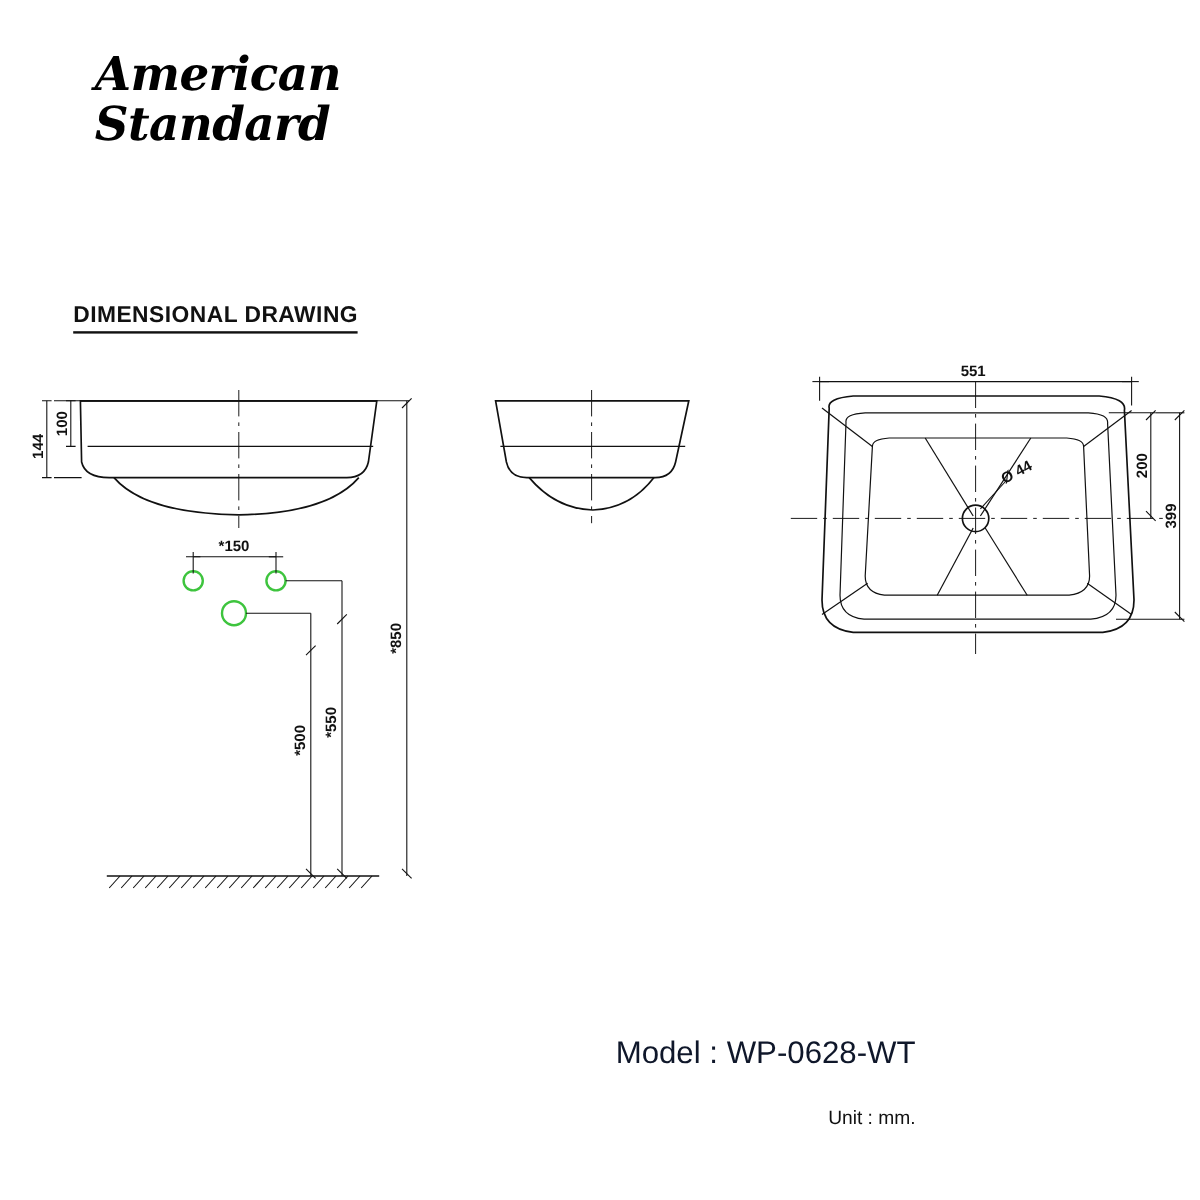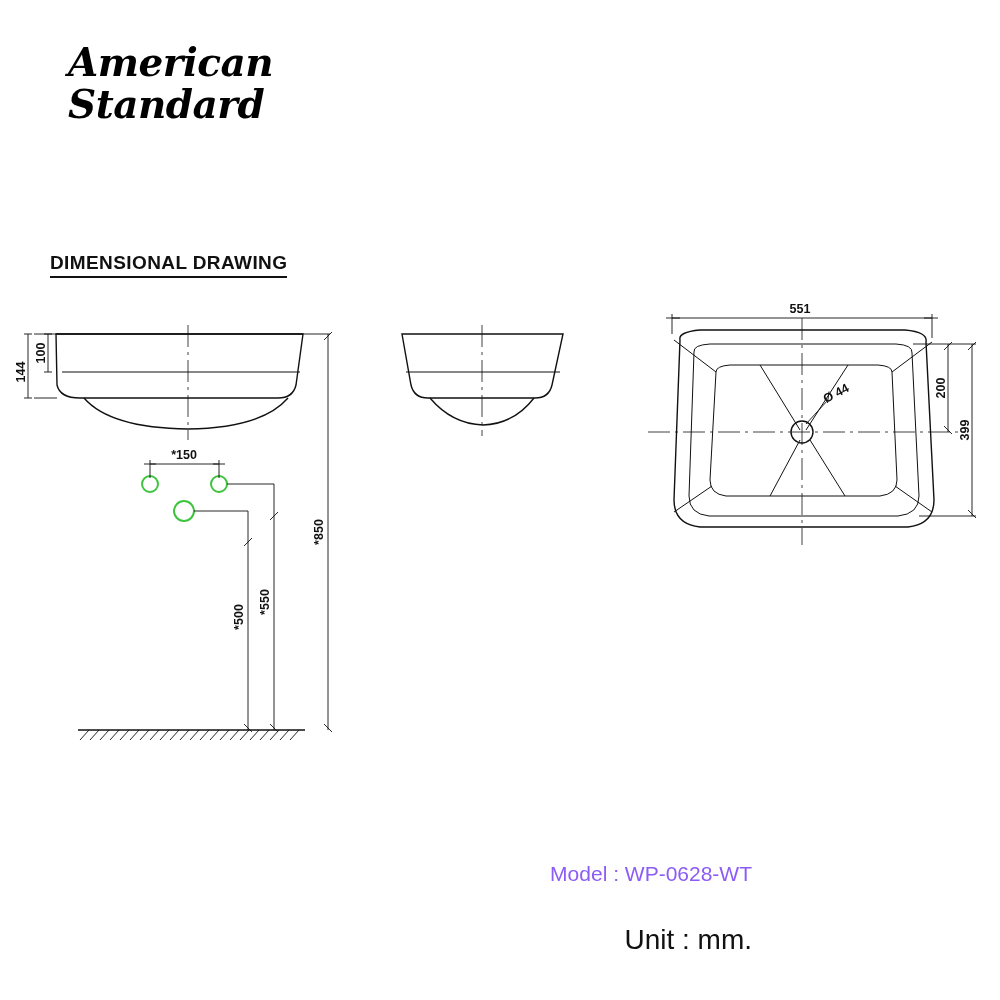--- a/index.html
+++ b/index.html
@@ -10,21 +10,21 @@
   body {
     width: 1000px;
     height: 1000px;
     position: relative;
     font-family: "Liberation Sans", sans-serif;
     color: #111111;
     overflow: hidden;
   }
   #sheet {
     position: absolute;
-    left: 0; top: 0;
+    left: 11px; top: 0;
     width: 800px;
     height: 1000px;
   }
 
   
   #brand {
     position: absolute;
     left: 68px;
     top: 42px;
     width: 260px;
@@ -53,29 +53,29 @@
     color: #111;
     border-bottom: 2px solid #111;
     padding-bottom: 2px;
   }
 
   
   #model-label {
     position: absolute;
     right: 48px;
     top: 862px;
-    font-size: 21px;
-    color: #8b5cf6;
+    font-size: 26px;
+    color: #0f172a;
     white-space: nowrap;
   }
   #unit-label {
     position: absolute;
     right: 48px;
     top: 924px;
-    font-size: 28px;
+    font-size: 16px;
     color: #111;
     white-space: nowrap;
   }
 
   
   svg#drawing {
     position: absolute;
     left: 0;
     top: 0;
     width: 1000px;

